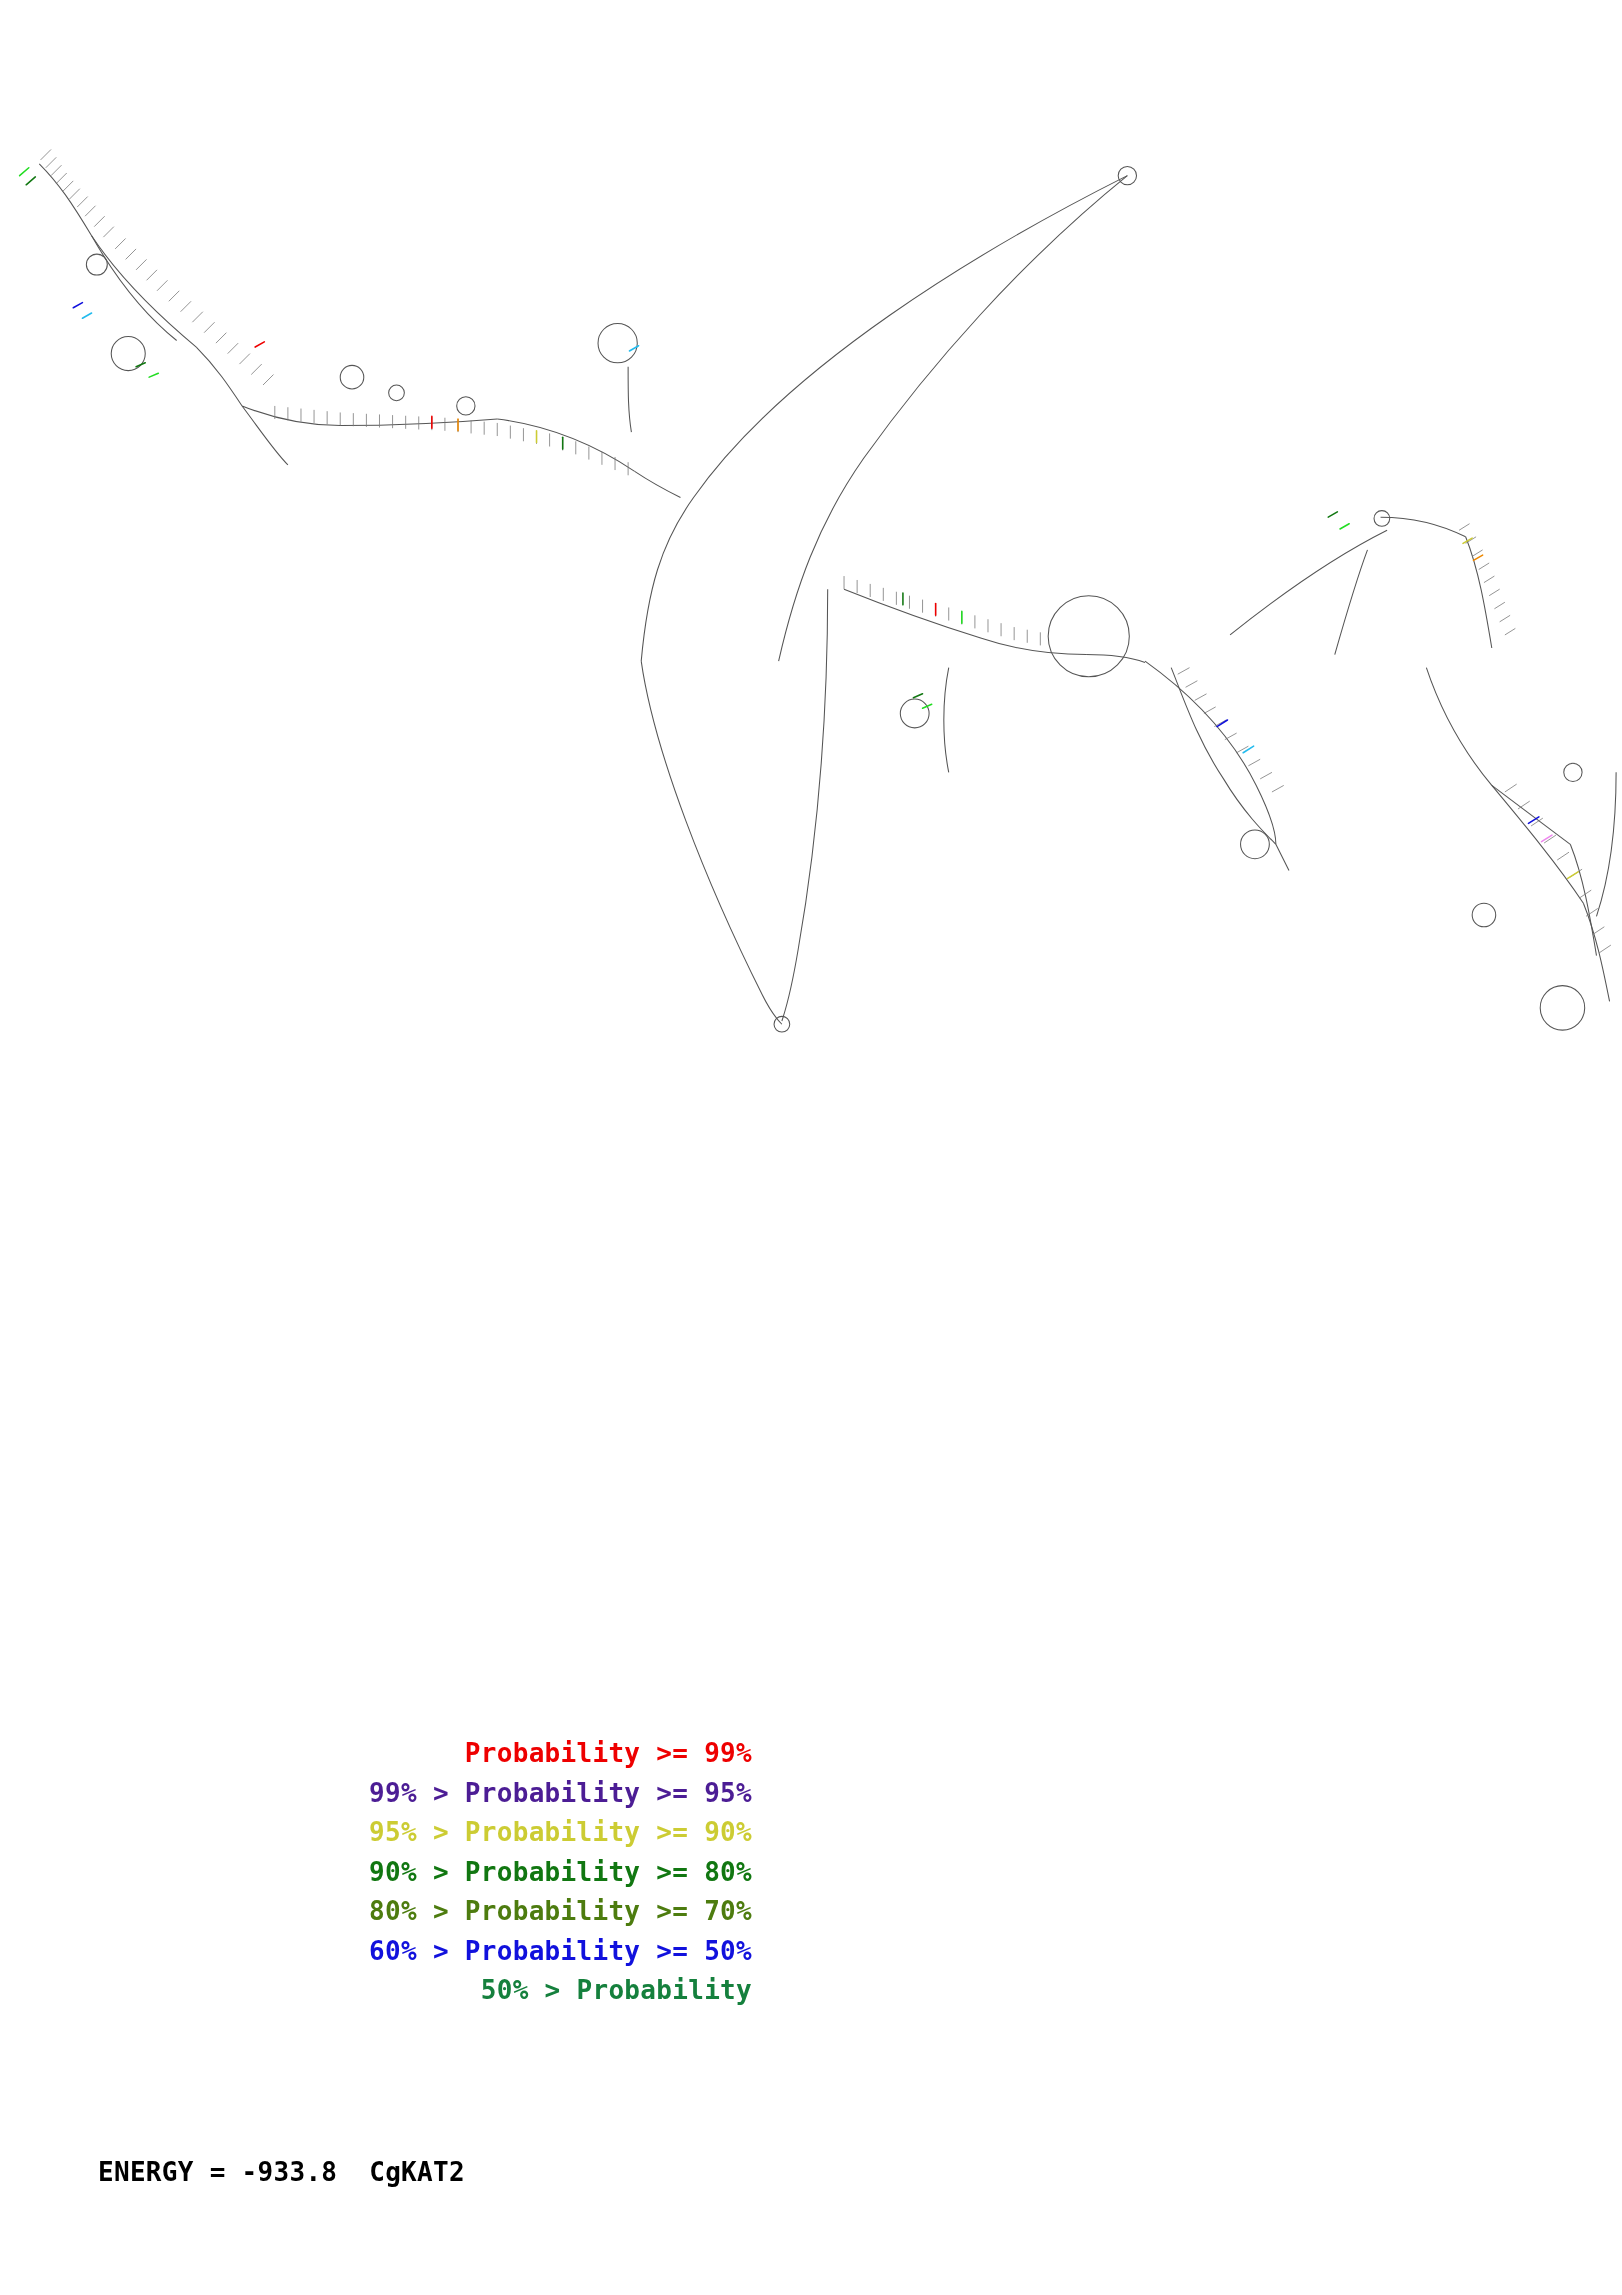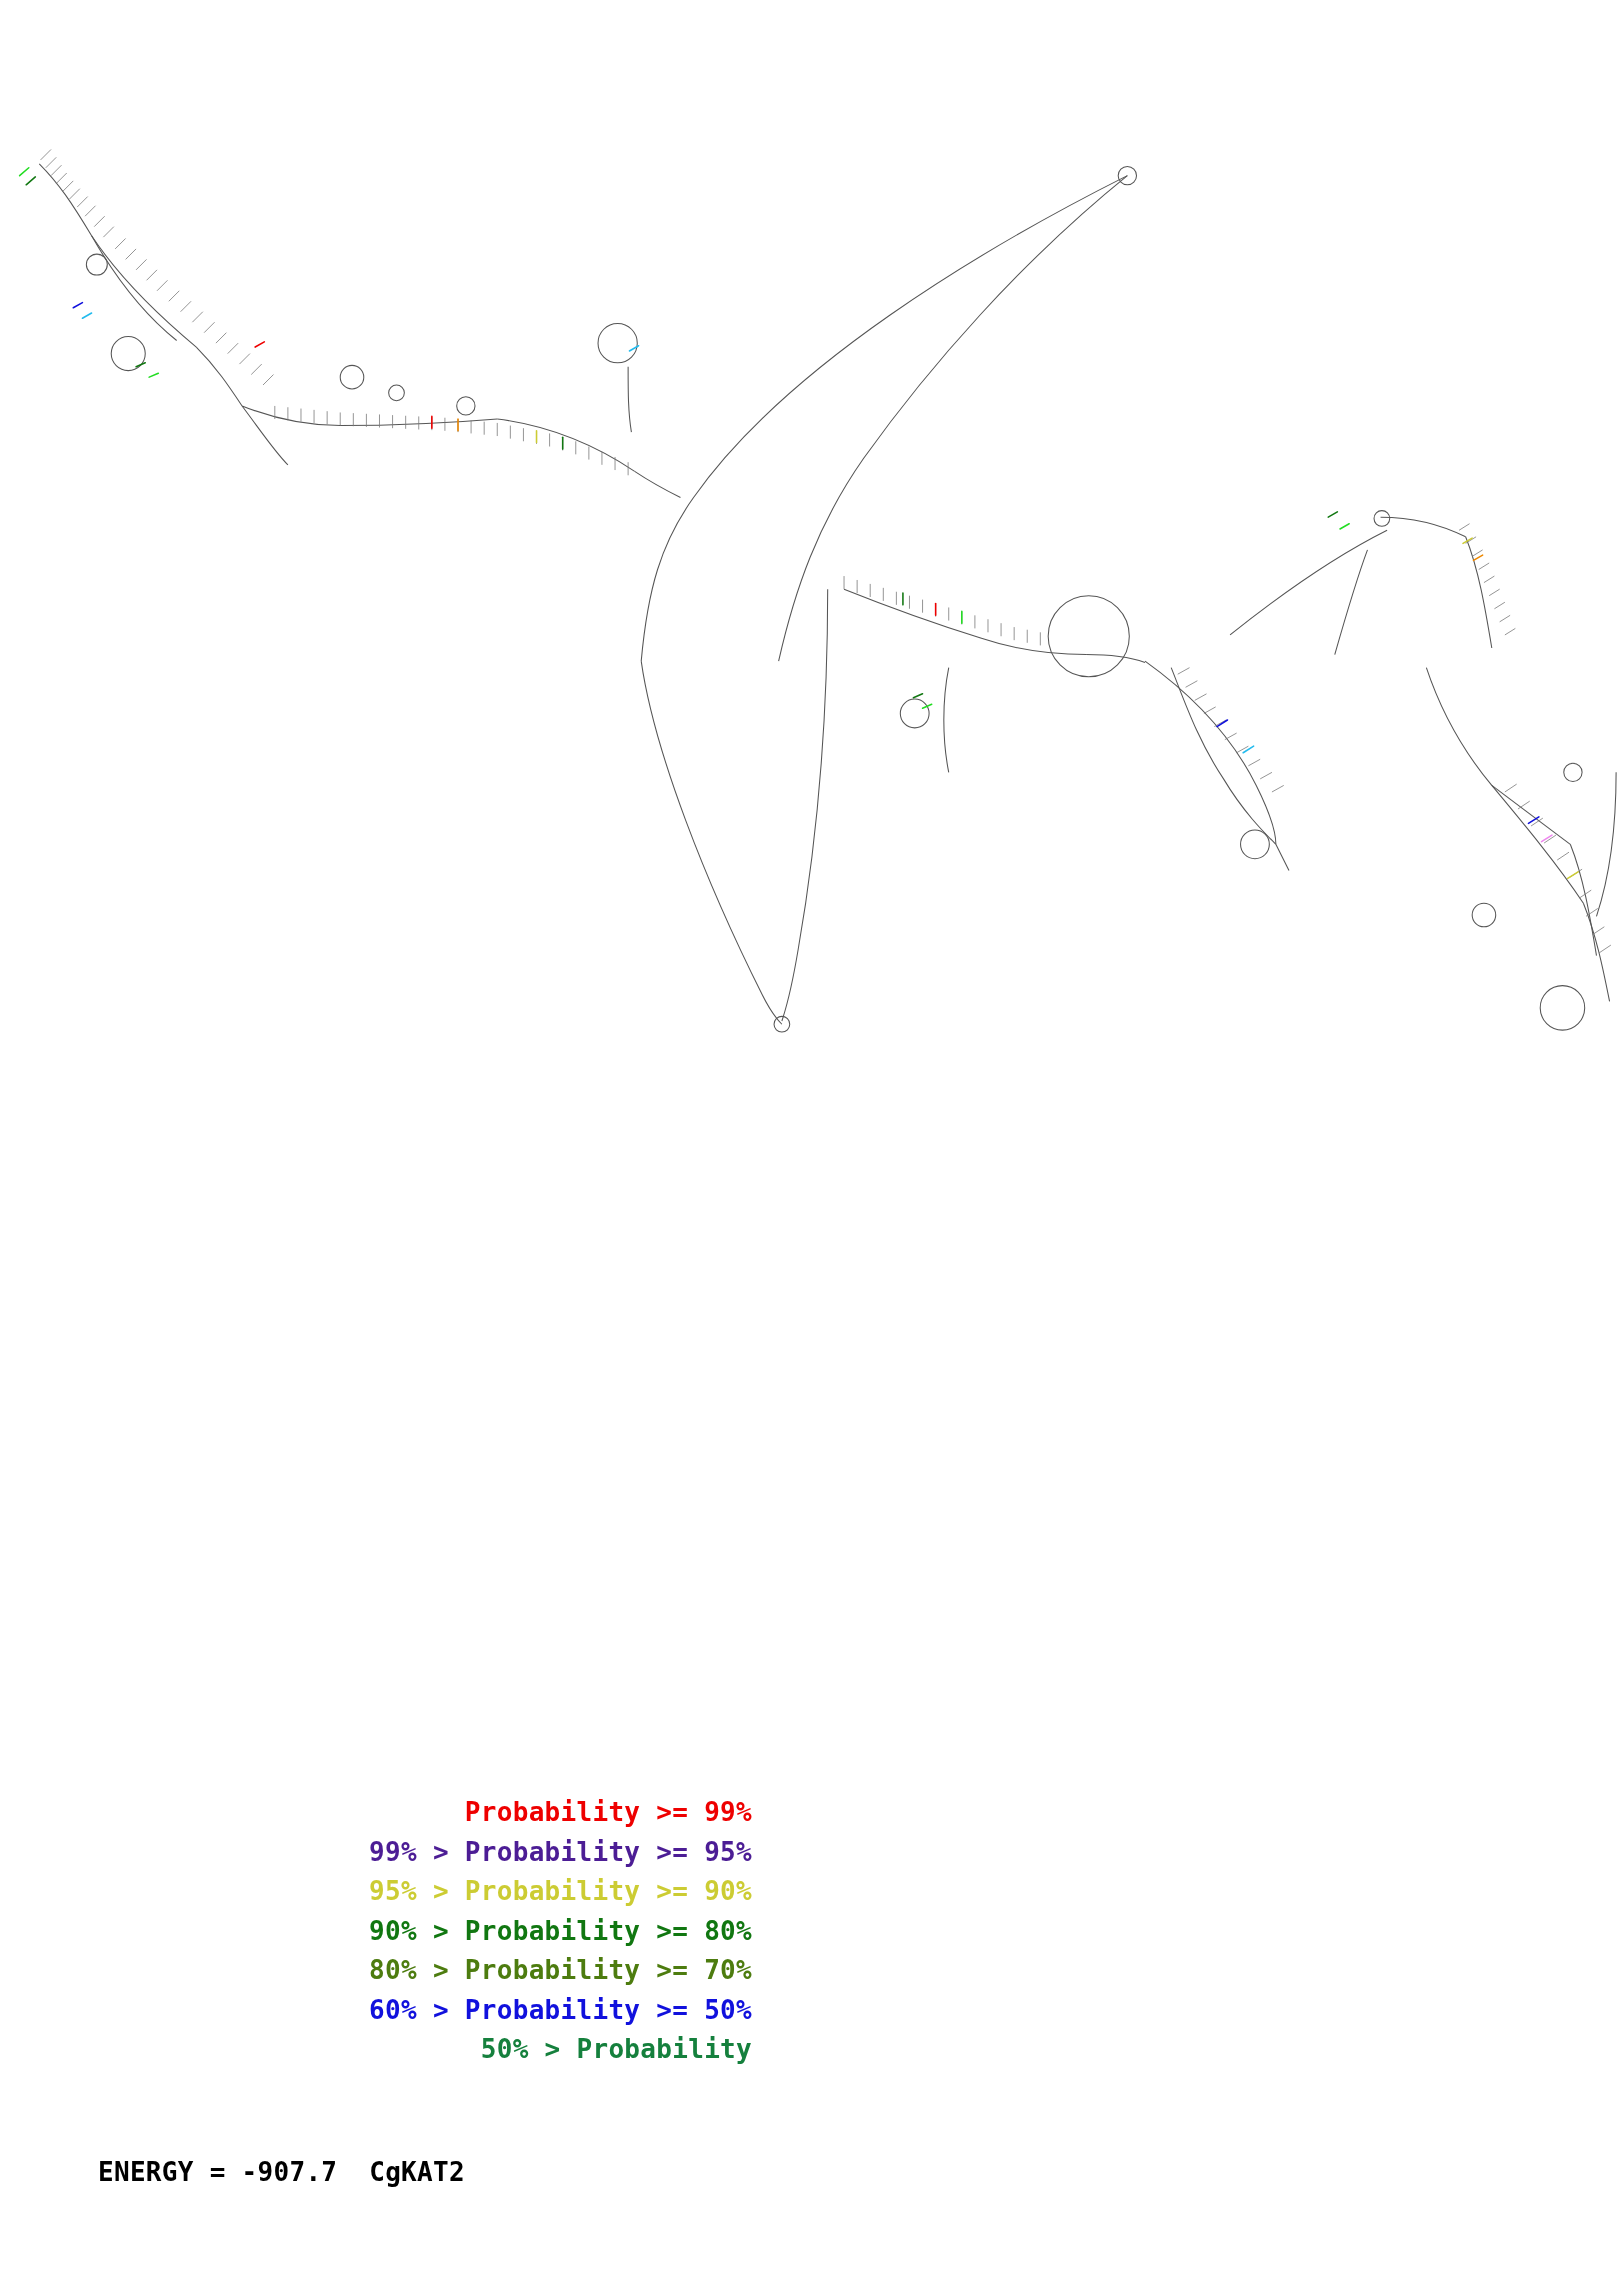--- a/index.html
+++ b/index.html
@@ -29,21 +29,21 @@
     height: 1211px;
   }
   #structure-svg {
     display: block;
     width: 1622px;
     height: 1211px;
   }
   #legend-panel {
     position: absolute;
     left: 98px;
-    top: 1793px;
+    top: 1734px;
     width: 785px;
   }
   .legend-row {
     font-family: "DejaVu Sans Mono", "Liberation Mono", monospace;
     font-size: 26px;
     font-weight: bold;
     line-height: 1.52;
     letter-spacing: 0.3px;
     white-space: pre;
     text-align: right;
@@ -264,16 +264,16 @@
   <div id="legend-panel">
     <div class="legend-row" style="color:#ee0000">Probability &gt;= 99%</div>
     <div class="legend-row" style="color:#4c1d95">99% &gt; Probability &gt;= 95%</div>
     <div class="legend-row" style="color:#cccc33">95% &gt; Probability &gt;= 90%</div>
     <div class="legend-row" style="color:#117711">90% &gt; Probability &gt;= 80%</div>
     <div class="legend-row" style="color:#4d7c0f">80% &gt; Probability &gt;= 70%</div>
     <div class="legend-row" style="color:#1111dd">60% &gt; Probability &gt;= 50%</div>
     <div class="legend-row" style="color:#15803d">50% &gt; Probability</div>
   </div>
 
-  <div id="energy-line">ENERGY = -907.7  CgKAT2</div>
+  <div id="energy-line">ENERGY = -933.8  CgKAT2</div>
 
 </div>
 
 
 </body></html>

